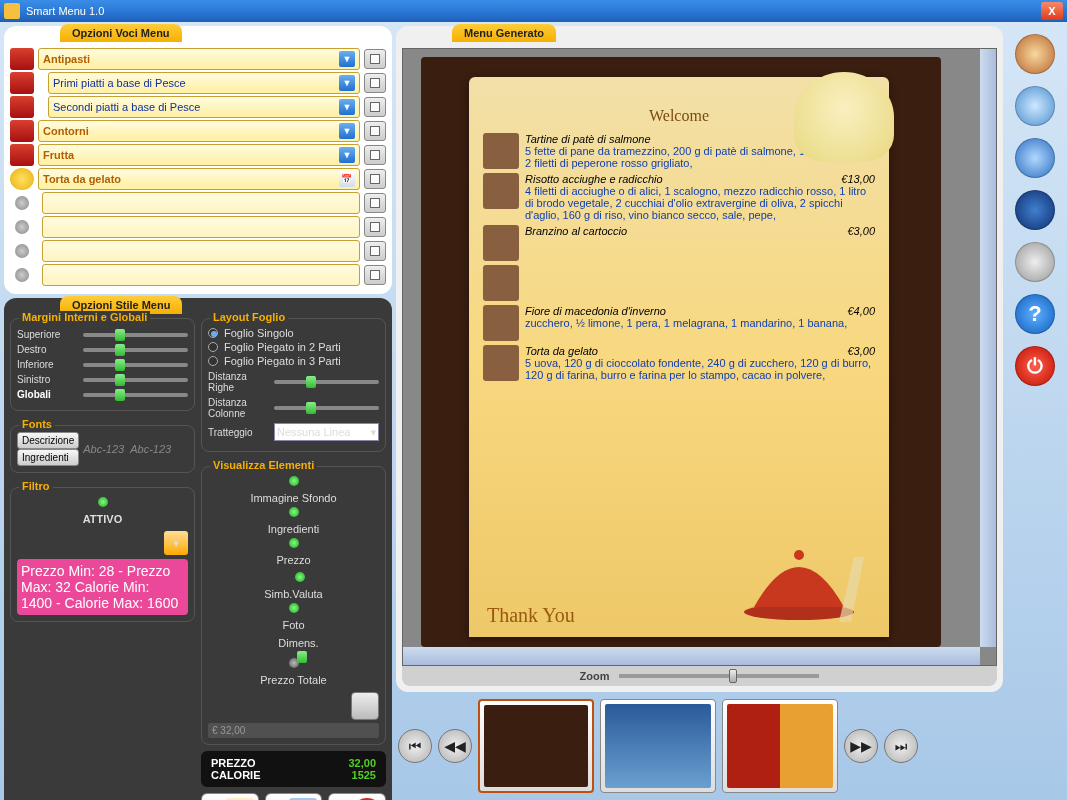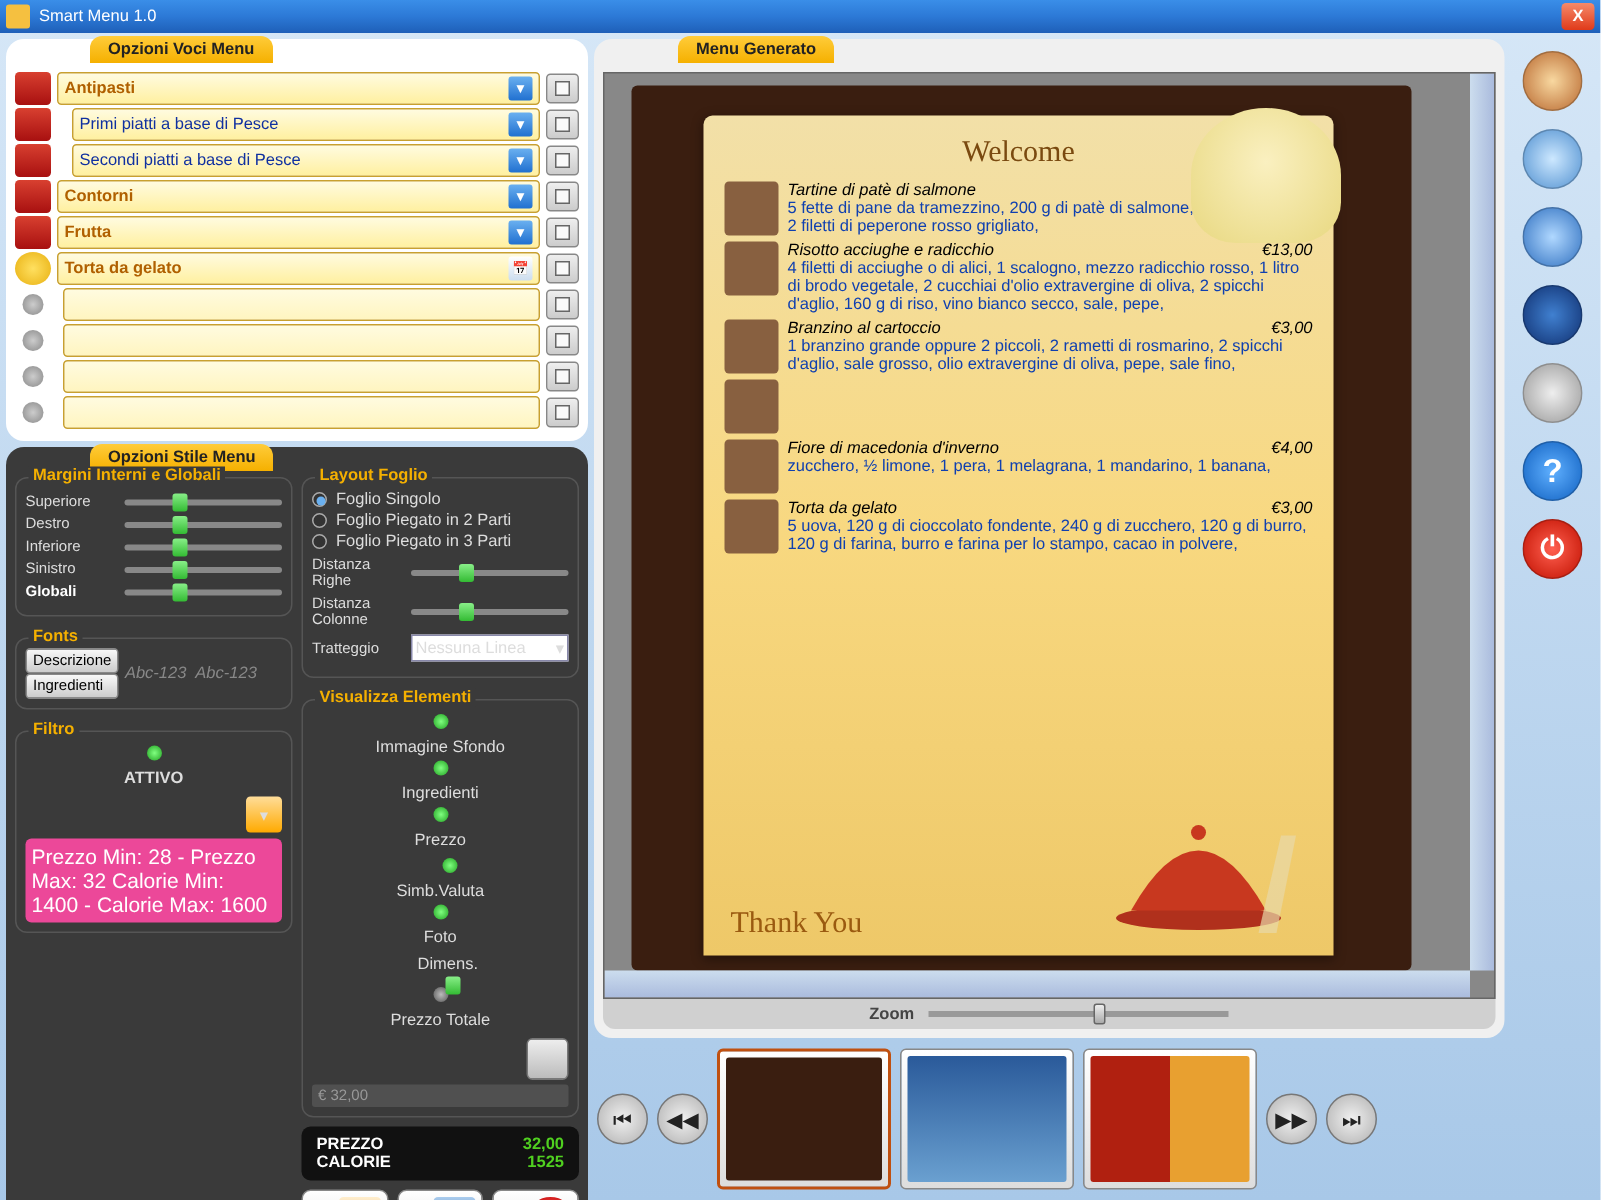--- a/index.html
+++ b/index.html
@@ -62,21 +62,21 @@
 .abtn{flex:1;background:linear-gradient(to bottom,#fff,#d8d8d8);border:1px solid #888;border-radius:6px;padding:4px;display:flex;flex-direction:column;align-items:flex-end;gap:0;cursor:pointer;}
 .abtn .ico{width:28px;height:24px;border-radius:3px;}
 .abtn .txt{font-size:10px;font-weight:bold;}
 
 
 .preview-panel{flex:1;background:#f0f0f0;border-radius:12px;padding:6px;position:relative;display:flex;flex-direction:column;}
 .preview-panel .panel-tab{top:-2px;}
 .preview-scroll{flex:1;background:#888;border:1px solid #666;overflow:hidden;position:relative;margin-top:16px;}
 .menu-page{position:absolute;left:18px;top:8px;width:520px;height:590px;background:#3a1e10;border-radius:4px;overflow:hidden;}
 .menu-inner{position:absolute;left:48px;top:20px;width:420px;height:560px;background:linear-gradient(to bottom,#f2e0a8,#f8d880,#eec868);border-radius:6px 6px 0 0;box-shadow:0 2px 8px rgba(0,0,0,.4);padding:10px 14px;}
-.menu-welcome{text-align:center;font-family:'Brush Script MT',cursive;font-size:20px;color:#7a4a10;margin:3px 0 8px;}
+.menu-welcome{text-align:center;font-family:'Brush Script MT',cursive;font-size:16px;color:#7a4a10;margin:20px 0 8px;}
 .chef-hat{position:absolute;top:-5px;right:-5px;width:100px;height:90px;background:radial-gradient(ellipse at 50% 40%,#faf0c0,#e8d880);border-radius:50% 50% 30% 30%;}
 .menu-item{display:flex;gap:6px;margin:4px 0;font-size:9px;color:#1040b0;}
 .menu-item .thumb{width:36px;height:36px;background:#886040;border-radius:3px;flex-shrink:0;}
 .menu-item .body{flex:1;}
 .menu-item .title-row{display:flex;justify-content:space-between;font-family:'Brush Script MT',cursive;font-size:12px;color:#000;font-style:italic;}
 .menu-thank{position:absolute;bottom:10px;left:18px;font-family:'Brush Script MT',cursive;font-size:20px;color:#9a5a10;}
 .menu-cloche{position:absolute;bottom:10px;right:20px;width:130px;height:90px;}
 .scrollbar{position:absolute;right:0;top:0;bottom:18px;width:16px;background:linear-gradient(to right,#cde,#abd);}
 .scrollbar-h{position:absolute;left:0;right:16px;bottom:0;height:18px;background:linear-gradient(to bottom,#cde,#abd);}
 
@@ -405,21 +405,20 @@
                     <div>4 filetti di acciughe o di alici, 1 scalogno, mezzo radicchio rosso, 1 litro di brodo vegetale, 2 cucchiai d'olio extravergine di oliva, 2 spicchi d'aglio, 160 g di riso, vino bianco secco, sale, pepe,</div>
                   </div>
                 </div>
                 <div class="menu-item">
                   <div class="thumb"></div>
                   <div class="body">
                     <div class="title-row">
                       <span>Branzino al cartoccio</span>
                       <span>€3,00</span>
                     </div>
-                    <div>1 branzino grande oppure 2 piccoli, 2 rametti di rosmarino, 2 spicchi d'aglio, sale grosso, olio extravergine di oliva, pepe, sale fino,</div>
                   </div>
                 </div>
                 <div class="menu-item">
                   <div class="thumb"></div>
                 </div>
                 <div class="menu-item">
                   <div class="thumb"></div>
                   <div class="body">
                     <div class="title-row">
                       <span>Fiore di macedonia d'inverno</span>

